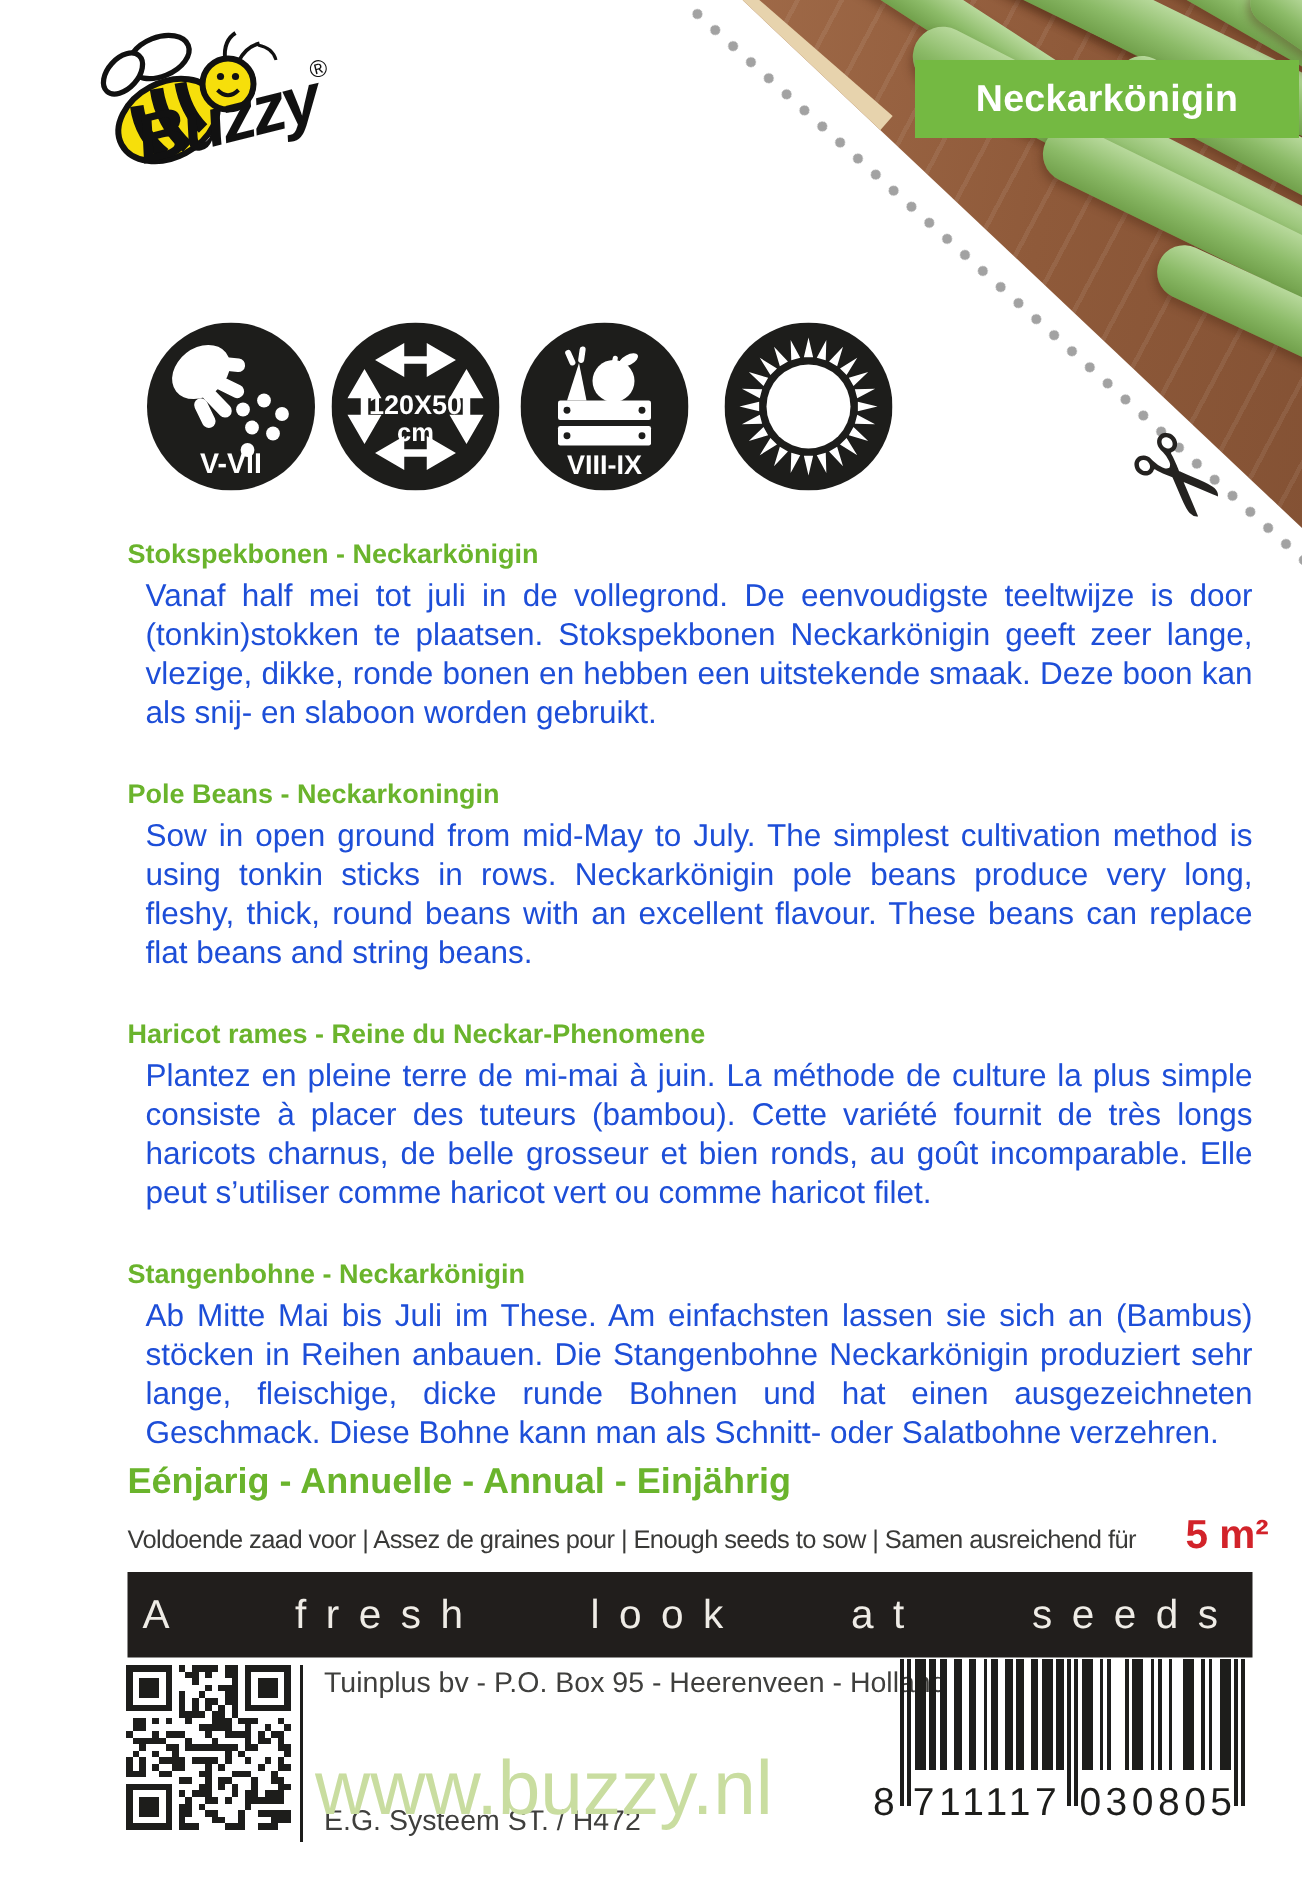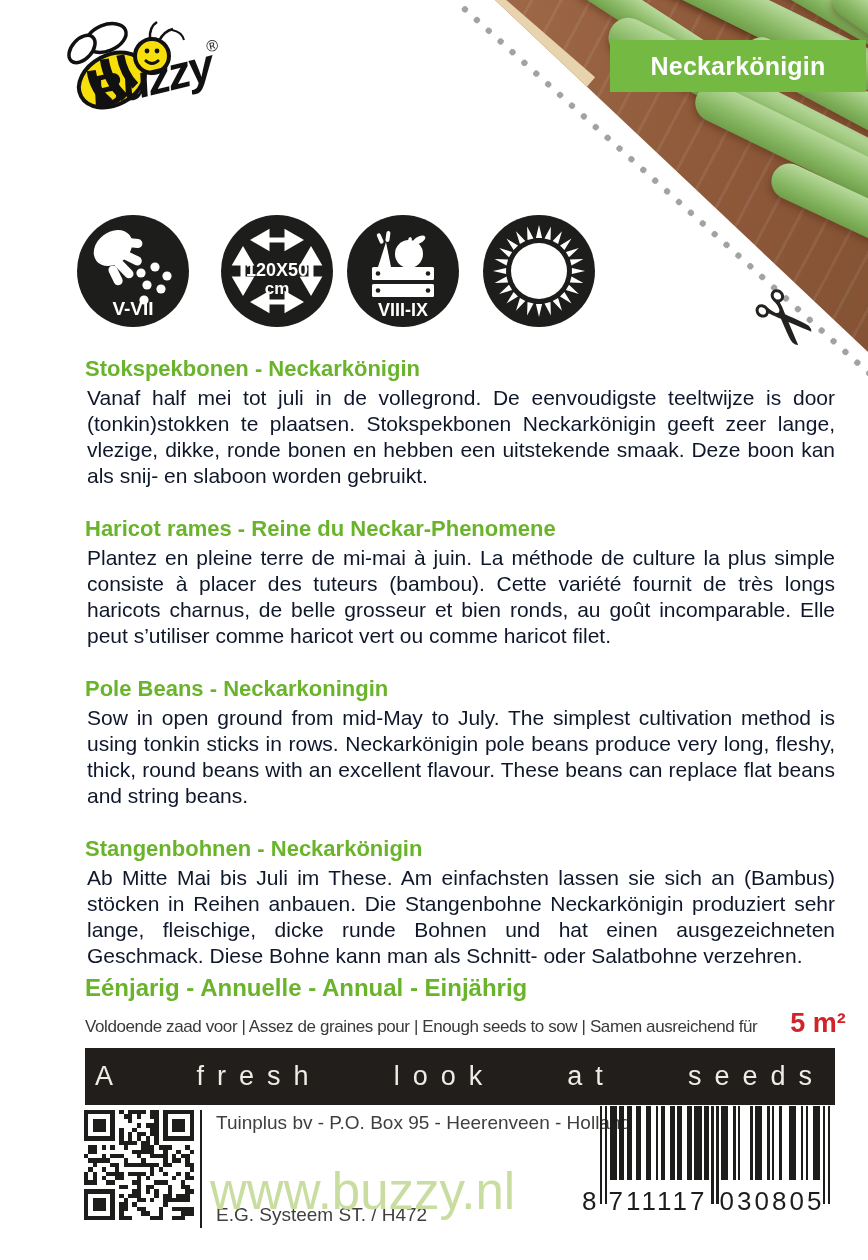--- a/index.html
+++ b/index.html
@@ -35,22 +35,22 @@
       letter-spacing:-2px;color:#111;transform:rotate(-14deg);transform-origin:0 100%;}
   .logo-reg{font-size:16px;font-weight:400;font-style:normal;vertical-align:28px;letter-spacing:0;}
 
   
   .picto{position:absolute;top:215px;width:112px;height:112px;}
   .picto svg{display:block;}
   .picto text{font-family:"Liberation Sans",sans-serif;font-weight:bold;fill:#fff;}
 
   
   .text-col{position:absolute;left:85px;top:356px;width:750px;}
-  .lang-block h3{margin:0 0 3px 0;font-size:22px;line-height:26px;color:#6ab42c;font-weight:bold;}
-  .lang-block p{margin:0 0 27px 2px;font-size:21px;line-height:26px;text-align:justify;color:#0f172a;}
+  .lang-block h3{margin:0 0 3px 0;font-size:18px;line-height:26px;color:#6ab42c;font-weight:bold;}
+  .lang-block p{margin:0 0 27px 12px;font-size:21px;line-height:26px;text-align:justify;color:#1d4ed8;}
 
   .annual-line{position:absolute;left:85px;top:974px;font-size:24px;font-weight:bold;color:#6ab42c;text-align:right;}
   .seeds-line{position:absolute;left:85px;top:1008px;width:758px;display:flex;align-items:baseline;
       white-space:nowrap;gap:32px;}
   .seeds-text{font-size:17px;letter-spacing:-.4px;color:#3a3a38;}
   .seeds-amount{margin-left:1px;font-size:27px;font-weight:bold;color:#d2232a;}
 
   
   .banner{position:absolute;left:85px;top:1048px;width:750px;height:57px;background:#211e1c;}
   .banner span{display:block;padding:0 10px;line-height:57px;font-size:27px;color:#efece6;
@@ -104,21 +104,21 @@
       <circle cx="87" cy="33" r="2.4" fill="#111"></circle>
       <circle cx="97" cy="33" r="2.4" fill="#111"></circle>
       <path d="M85,42 q7,7 14,0" stroke="#111" stroke-width="2.6" fill="none"></path>
       <path d="M99,23 q5,-10 14,-12" stroke="#111" stroke-width="2.6" fill="none"></path>
       <path d="M90,21 q-1,-12 7,-17" stroke="#111" stroke-width="2.6" fill="none"></path>
       <path d="M112,12 q10,2 12,10" stroke="#111" stroke-width="2" fill="none"></path>
     </svg>
     <div class="logo-text"><span>Buzzy</span><span class="logo-reg">®</span></div>
   </div>
 
-  <div class="picto" style="left:77px;">
+  <div class="picto" style="left:98px;">
     <svg width="112" height="112" viewBox="0 0 112 112">
       <circle cx="56" cy="56" r="56" fill="#1d1d1b"></circle>
       <g fill="#fff">
         <ellipse cx="36" cy="33" rx="21" ry="16" transform="rotate(-38 36 33)"></ellipse>
         <rect x="42" y="22" width="24" height="9" rx="4.5" transform="rotate(6 42 22)"></rect>
         <rect x="42" y="32" width="27" height="9" rx="4.5" transform="rotate(26 42 32)"></rect>
         <rect x="41" y="41" width="25" height="9" rx="4.5" transform="rotate(46 41 41)"></rect>
         <rect x="38" y="49" width="21" height="9" rx="4.5" transform="rotate(64 38 49)"></rect>
         <circle cx="64" cy="58" r="4.6"></circle>
           <circle cx="78" cy="52" r="4.6"></circle>
@@ -181,29 +181,29 @@
       <path id="sun-rays" fill="#fff" d="M88.9,52.9L88.9,59.1L102.0,56.0ZM88.5,61.5L86.9,67.5L100.4,67.9ZM86.0,69.7L82.9,75.1L95.8,79.0ZM81.4,77.0L77.0,81.4L88.5,88.5ZM75.1,82.9L69.7,86.0L79.0,95.8ZM67.5,86.9L61.5,88.5L67.9,100.4ZM59.1,88.9L52.9,88.9L56.0,102.0ZM50.5,88.5L44.5,86.9L44.1,100.4ZM42.3,86.0L36.9,82.9L33.0,95.8ZM35.0,81.4L30.6,77.0L23.5,88.5ZM29.1,75.1L26.0,69.7L16.2,79.0ZM25.1,67.5L23.5,61.5L11.6,67.9ZM23.1,59.1L23.1,52.9L10.0,56.0ZM23.5,50.5L25.1,44.5L11.6,44.1ZM26.0,42.3L29.1,36.9L16.2,33.0ZM30.6,35.0L35.0,30.6L23.5,23.5ZM36.9,29.1L42.3,26.0L33.0,16.2ZM44.5,25.1L50.5,23.5L44.1,11.6ZM52.9,23.1L59.1,23.1L56.0,10.0ZM61.5,23.5L67.5,25.1L67.9,11.6ZM69.7,26.0L75.1,29.1L79.0,16.2ZM77.0,30.6L81.4,35.0L88.5,23.5ZM82.9,36.9L86.0,42.3L95.8,33.0ZM86.9,44.5L88.5,50.5L100.4,44.1Z"></path>
     </svg>
   </div>
 
   <div class="text-col">
     <div class="lang-block">
       <h3>Stokspekbonen - Neckarkönigin</h3>
       <p>Vanaf half mei tot juli in de vollegrond. De eenvoudigste teeltwijze is door (tonkin)stokken te plaatsen. Stokspekbonen Neckarkönigin geeft zeer lange, vlezige, dikke, ronde bonen en hebben een uitstekende smaak. Deze boon kan als snij- en slaboon worden gebruikt.</p>
     </div>
     <div class="lang-block">
+      <h3>Pole Beans - Neckarkoningin</h3>
+      <p>Sow in open ground from mid-May to July. The simplest cultivation method is using tonkin sticks in rows. Neckarkönigin pole beans produce very long, fleshy, thick, round beans with an excellent flavour. These beans can replace flat beans and string beans.</p>
+    </div>
+    <div class="lang-block">
       <h3>Haricot rames - Reine du Neckar-Phenomene</h3>
       <p>Plantez en pleine terre de mi-mai à juin. La méthode de culture la plus simple consiste à placer des tuteurs (bambou). Cette variété fournit de très longs haricots charnus, de belle grosseur et bien ronds, au goût incomparable. Elle peut s’utiliser comme haricot vert ou comme haricot filet.</p>
     </div>
     <div class="lang-block">
-      <h3>Pole Beans - Neckarkoningin</h3>
-      <p>Sow in open ground from mid-May to July. The simplest cultivation method is using tonkin sticks in rows. Neckarkönigin pole beans produce very long, fleshy, thick, round beans with an excellent flavour. These beans can replace flat beans and string beans.</p>
-    </div>
-    <div class="lang-block">
-      <h3>Stangenbohnen - Neckarkönigin</h3>
+      <h3>Stangenbohne - Neckarkönigin</h3>
       <p>Ab Mitte Mai bis Juli im These. Am einfachsten lassen sie sich an (Bambus) stöcken in Reihen anbauen. Die Stangenbohne Neckarkönigin produziert sehr lange, fleischige, dicke runde Bohnen und hat einen ausgezeichneten Geschmack. Diese Bohne kann man als Schnitt- oder Salatbohne verzehren.</p>
     </div>
   </div>
 
   <div class="annual-line">Eénjarig - Annuelle - Annual - Einjährig</div>
 
   <div class="seeds-line">
     <span class="seeds-text">Voldoende zaad voor | Assez de graines pour | Enough seeds to sow | Samen ausreichend für</span>
     <span class="seeds-amount">5 m²</span>
   </div>

